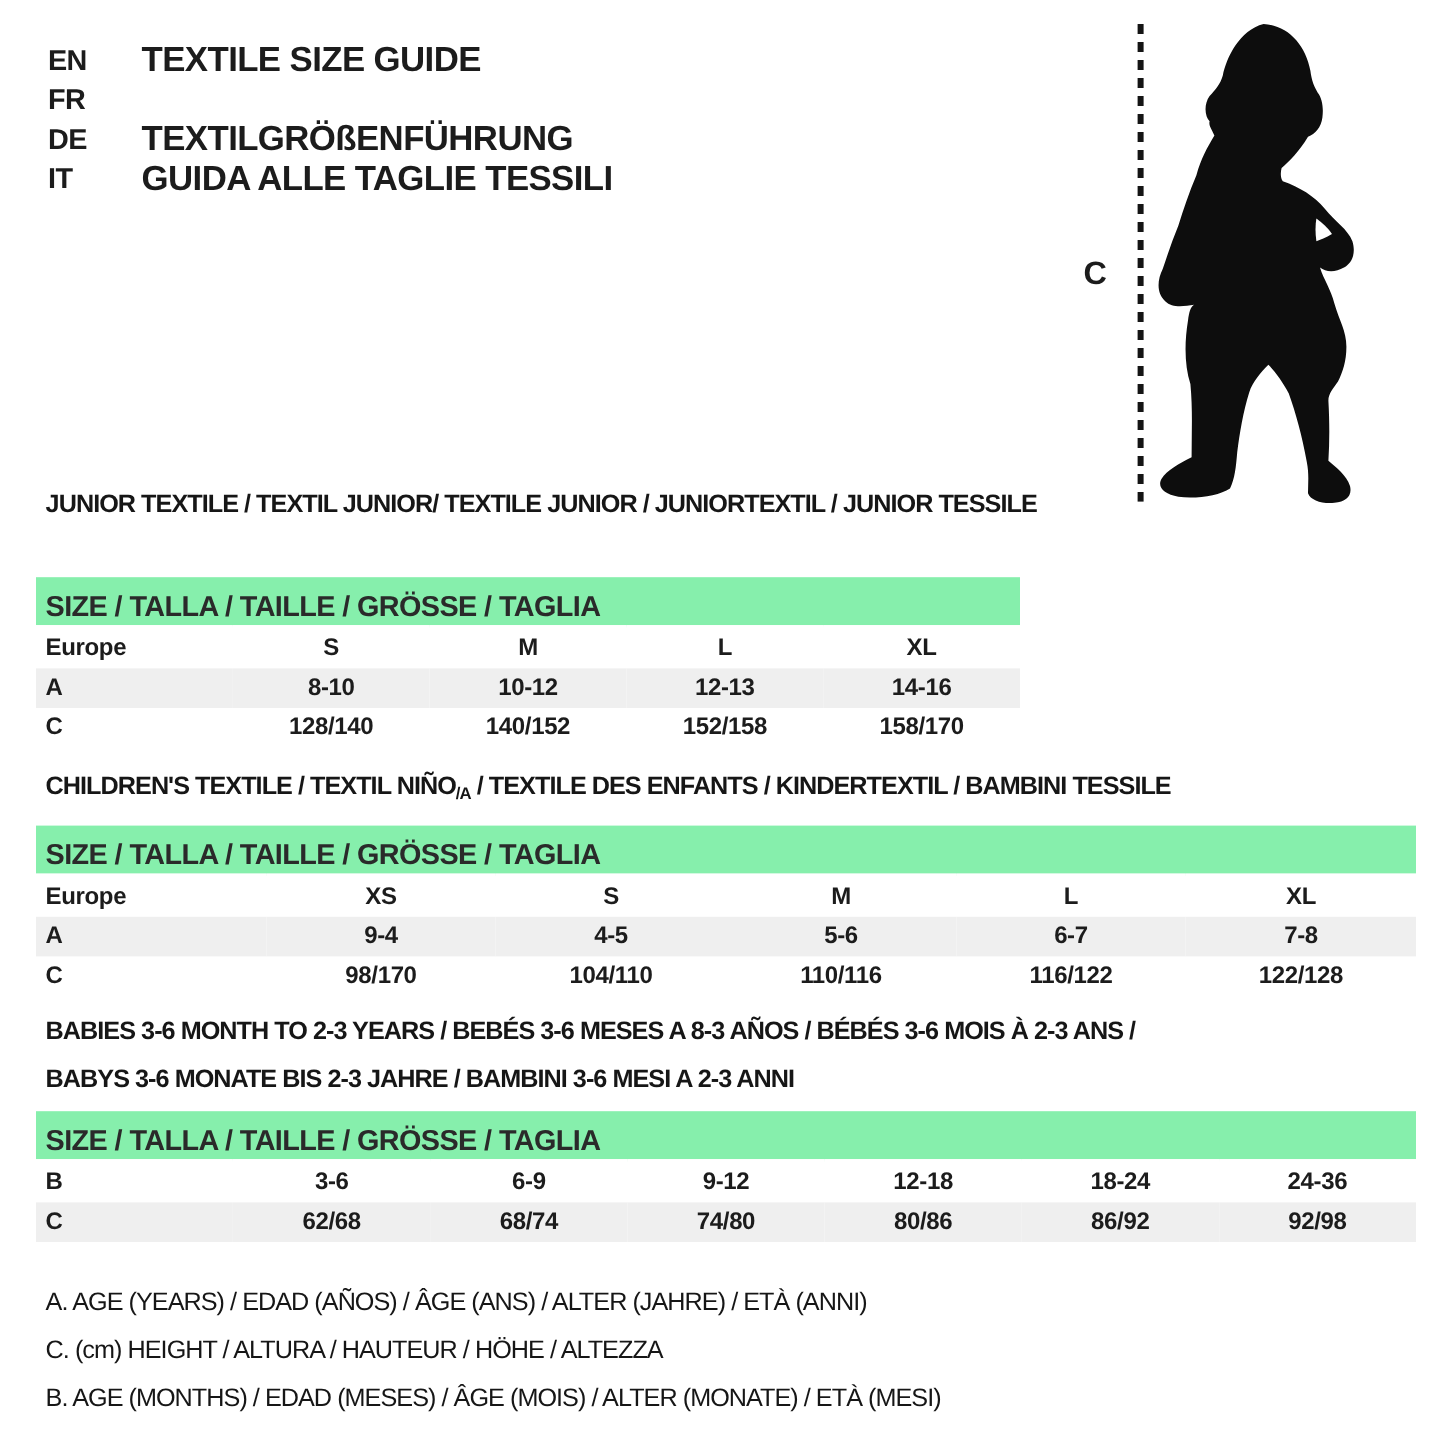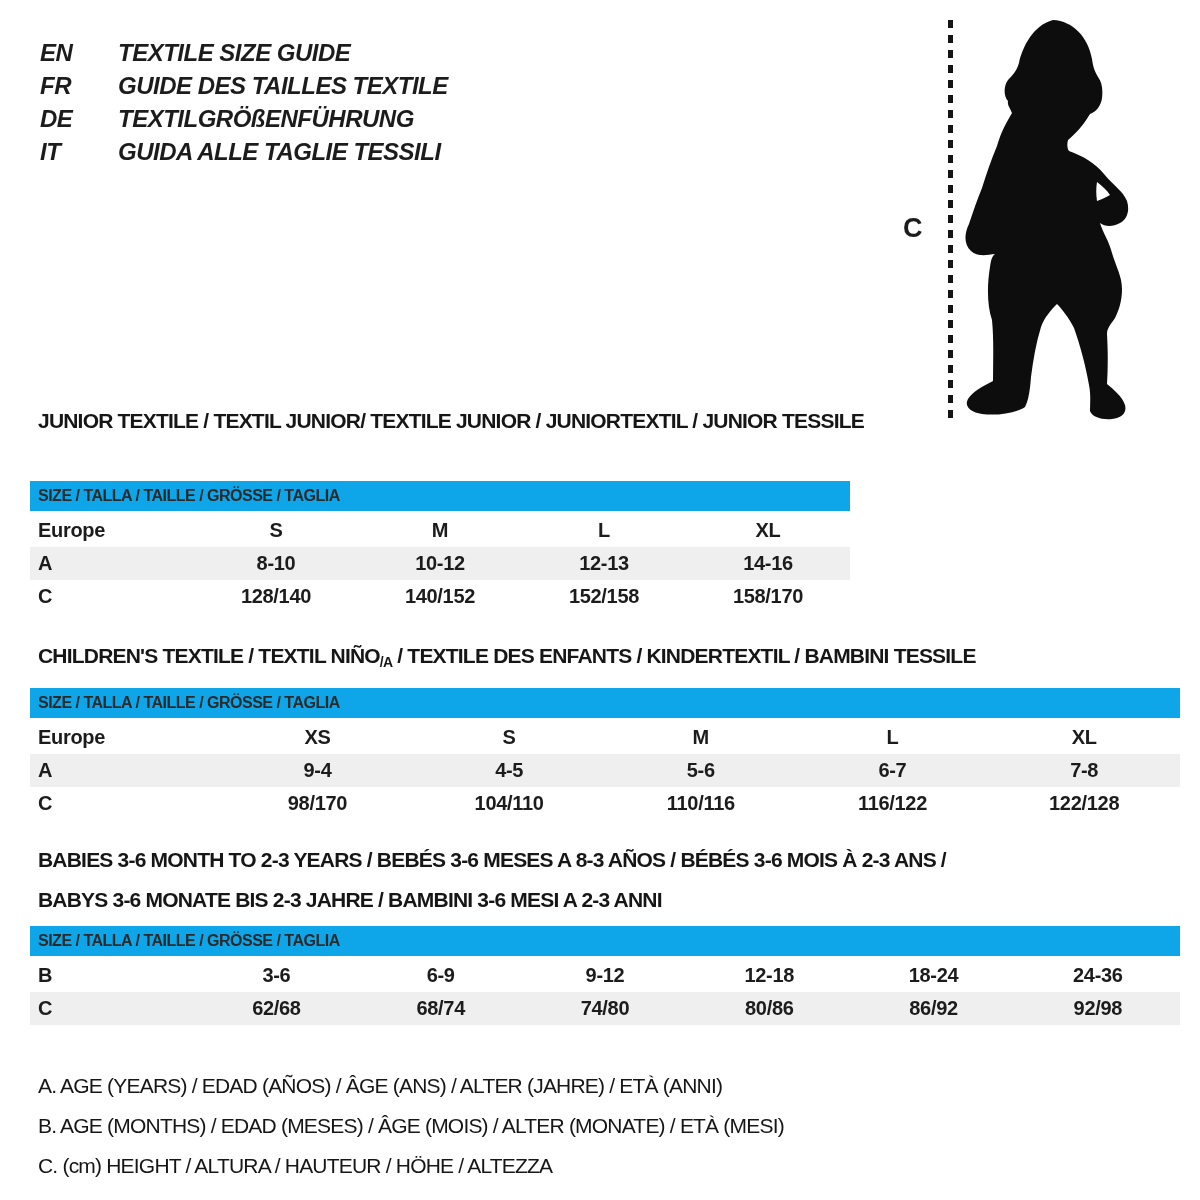--- a/index.html
+++ b/index.html
@@ -2,23 +2,23 @@
 <html><head>
 <meta charset="utf-8">
 <style>
   html,body{margin:0;padding:0;background:#fff;}
   .page{
     position:relative;width:1200px;height:1200px;background:#ffffff;overflow:hidden;
     font-family:"Liberation Sans","DejaVu Sans",sans-serif;color:#1c1c1c;
   }
   
   .lang{position:absolute;left:40px;top:34px;}
-  .lang-row{display:flex;height:33px;align-items:flex-end;font-style:italic;}
+  .lang-row{display:flex;height:33px;align-items:center;}
   .lang-code{width:78px;font-weight:bold;font-size:24px;letter-spacing:-0.5px;}
-  .lang-label{font-weight:bold;font-size:24px;letter-spacing:-0.5px;white-space:nowrap;}
+  .lang-label{font-weight:bold;font-size:29px;letter-spacing:-0.5px;white-space:nowrap;}
   
   .dash-line{
     position:absolute;left:948px;top:20px;width:5px;height:398px;
     background:repeating-linear-gradient(180deg,#141414 0 8px,transparent 8px 15px);
   }
   .c-label{position:absolute;left:903px;top:213px;font-size:27px;font-weight:bold;}
   .baby-svg{position:absolute;left:956px;top:12px;}
   
   .section-title{
     position:absolute;left:38px;margin:0;font-size:21px;font-weight:bold;
@@ -27,22 +27,22 @@
   #t1-title{top:408px;}
   #t2-title{top:643px;}
   #t3-title{top:840px;line-height:40px;}
   .sub{font-size:14px;vertical-align:-4px;}
   
   .size-table{position:absolute;left:30px;border-collapse:collapse;table-layout:fixed;}
   #t1{top:481px;width:820px;}
   #t2{top:688px;width:1150px;}
   #t3{top:926px;width:1150px;}
   .size-table th{
-    height:30px;background:#0ea5e9;text-align:left;padding:0 0 0 8px;
-    font-size:16px;font-weight:bold;letter-spacing:-0.5px;color:#2a2a2a;
+    height:30px;background:#86efac;text-align:left;padding:10px 0 0 8px;
+    font-size:24px;font-weight:bold;letter-spacing:-0.5px;color:#2a2a2a;
     border-bottom:3px solid #fff;
   }
   .size-table td{
     height:33px;font-size:20px;font-weight:bold;text-align:center;
     letter-spacing:-0.3px;padding:0;white-space:nowrap;
   }
   .size-table td.lbl{width:120px;text-align:left;padding-left:8px;margin-top:30px;}
   .size-table tbody tr:nth-child(even) td{background:#efefef;}
   
   .legend{position:absolute;left:38px;top:1066px;}
@@ -56,21 +56,20 @@
 
 <div class="page">
 
   <div class="lang">
     <div class="lang-row">
       <span class="lang-code">EN</span>
       <span class="lang-label">TEXTILE SIZE GUIDE</span>
     </div>
     <div class="lang-row">
       <span class="lang-code">FR</span>
-      <span class="lang-label">GUIDE DES TAILLES TEXTILE</span>
     </div>
     <div class="lang-row">
       <span class="lang-code">DE</span>
       <span class="lang-label">TEXTILGRÖßENFÜHRUNG</span>
     </div>
     <div class="lang-row">
       <span class="lang-code">IT</span>
       <span class="lang-label">GUIDA ALLE TAGLIE TESSILI</span>
     </div>
   </div>
@@ -216,17 +215,17 @@
         <td>74/80</td>
         <td>80/86</td>
         <td>86/92</td>
         <td>92/98</td>
       </tr>
     </tbody>
   </table>
 
   <div class="legend">
     <div class="legend-line">A. AGE (YEARS) / EDAD (AÑOS) / ÂGE (ANS) / ALTER (JAHRE) / ETÀ (ANNI)</div>
+    <div class="legend-line">C. (cm) HEIGHT / ALTURA / HAUTEUR / HÖHE / ALTEZZA</div>
     <div class="legend-line">B. AGE (MONTHS) / EDAD (MESES) / ÂGE (MOIS) / ALTER (MONATE) / ETÀ (MESI)</div>
-    <div class="legend-line">C. (cm) HEIGHT / ALTURA / HAUTEUR / HÖHE / ALTEZZA</div>
   </div>
 
 </div>
 
 </body></html>

